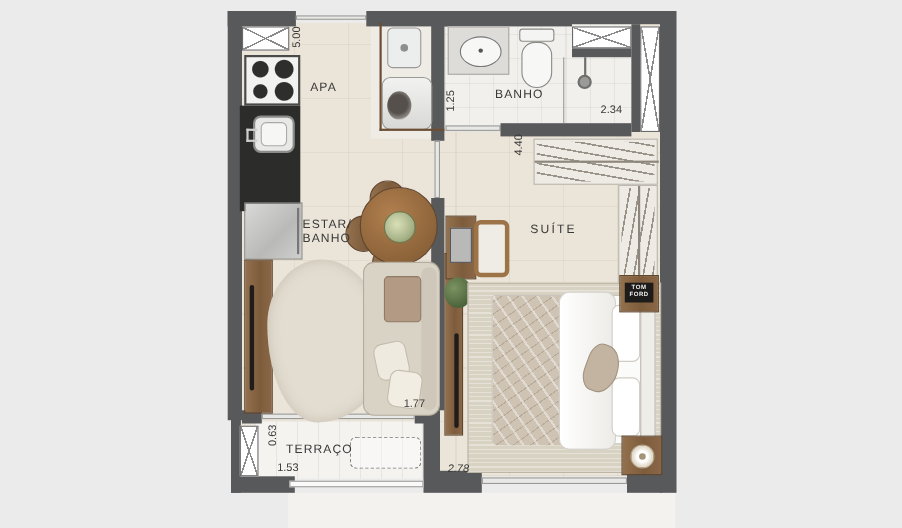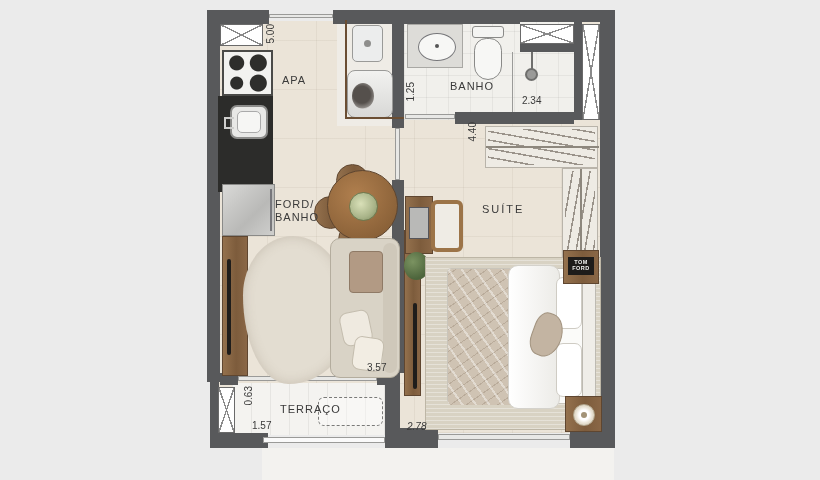--- a/index.html
+++ b/index.html
@@ -157,27 +157,27 @@
      <div class="abs round" style="left:7px;top:7px;width:22px;height:22px;background:radial-gradient(circle,#ffffff 35%,#e6dfd0 60%,#cfc5b0);border:1px solid #b3a890;"></div>
      <div class="abs round" style="left:15px;top:15px;width:6px;height:6px;background:#a39377;"></div>
   </div>
 
   <div class="dashed-box" style="left:113px;top:389px;width:65px;height:29px;"></div>
 
   <div class="label" style="left:77px;top:66px;">APA</div>
   <div class="label" style="left:245px;top:72px;">BANHO</div>
   <div class="label" style="left:277px;top:195px;letter-spacing:2px;">SUÍTE</div>
   <div class="label" style="left:70px;top:190px;line-height:13px;">
-     <div>FORD/</div>
+     <div>ESTAR/</div>
      <div>BANHO</div>
   </div>
-  <div class="label" style="left:55px;top:395px;margin-left:20px;">TERRAÇO</div>
+  <div class="label" style="left:55px;top:395px;">TERRAÇO</div>
 
   <div class="dim vdim" style="left:60px;top:16px;">5.00</div>
   <div class="dim vdim" style="left:200px;top:74px;">1.25</div>
-  <div class="dim" style="left:317px;top:87px;">2.34</div>
+  <div class="dim" style="left:341px;top:87px;">2.34</div>
   <div class="dim vdim" style="left:262px;top:114px;">4.40</div>
-  <div class="dim" style="left:162px;top:354px;">3.57</div>
+  <div class="dim" style="left:162px;top:354px;">1.77</div>
   <div class="dim vdim" style="left:38px;top:378px;">0.63</div>
-  <div class="dim" style="left:47px;top:412px;">1.57</div>
+  <div class="dim" style="left:47px;top:412px;">1.53</div>
   <div class="dim" style="left:202px;top:413px;font-style:italic;">2.78</div>
 
 </div>
 
 </body></html>

